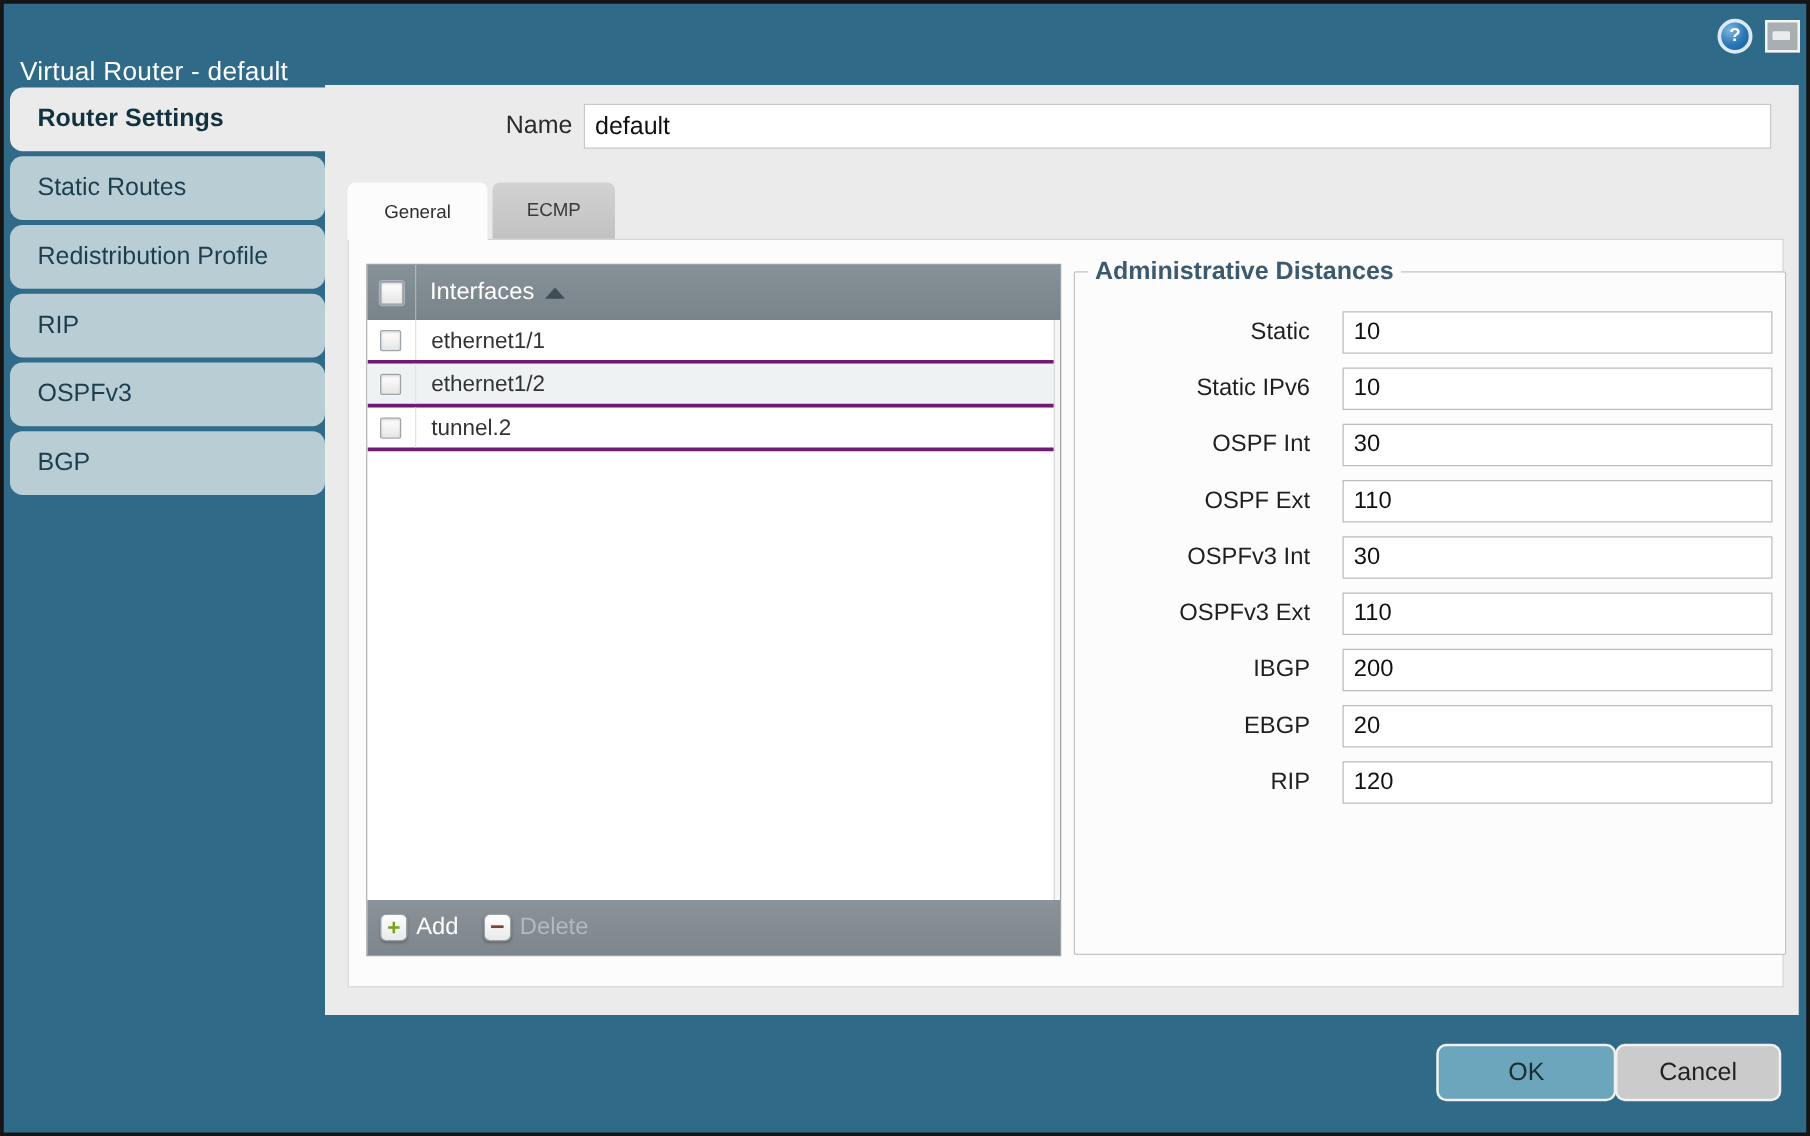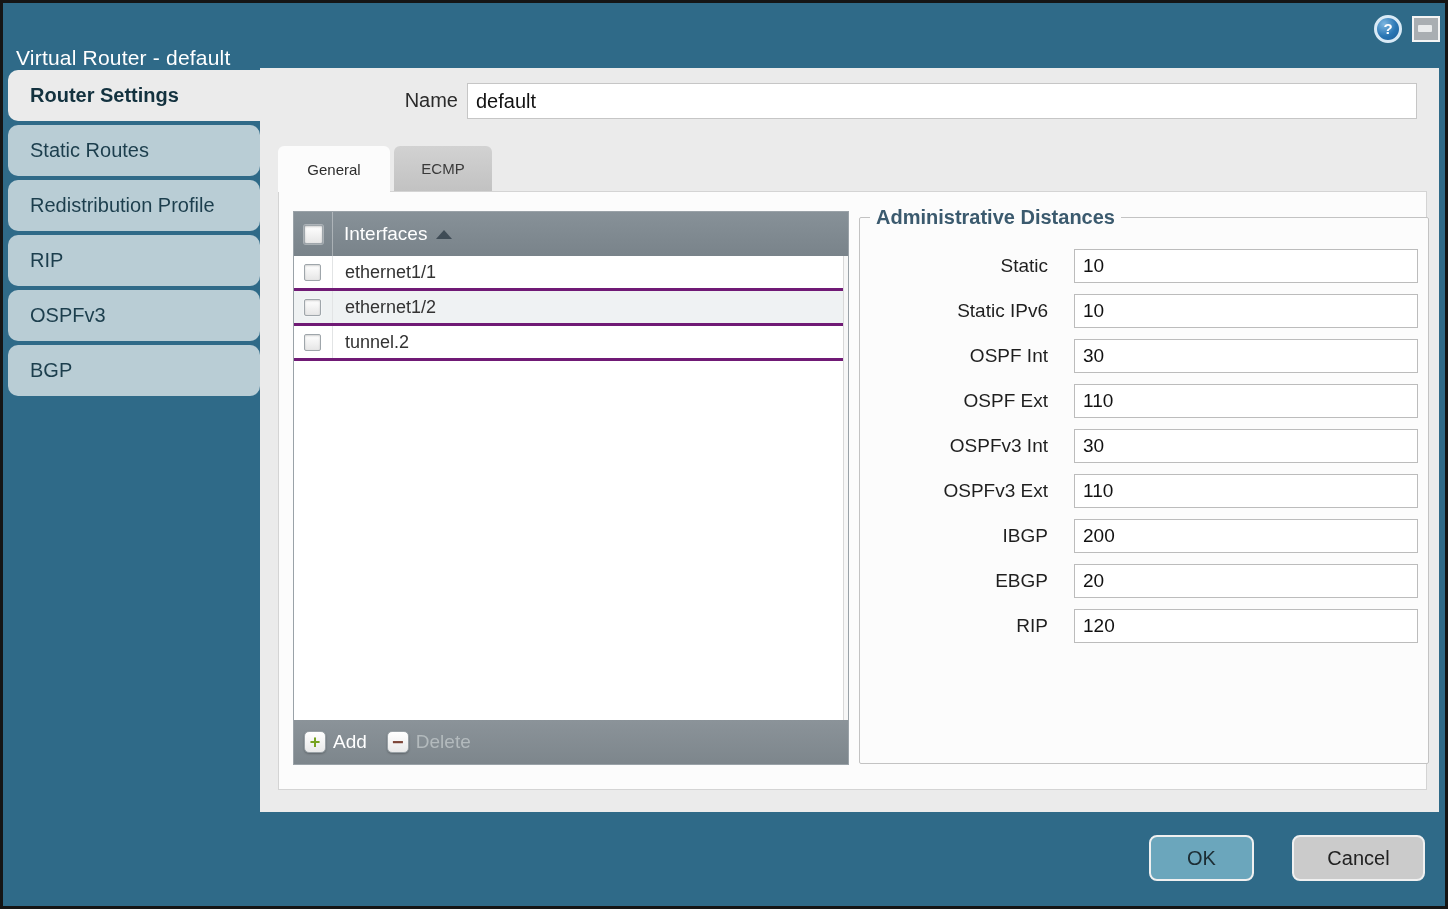--- a/index.html
+++ b/index.html
@@ -148,21 +148,21 @@
   .ad-row .ad-input {
     width:344px; height:34px; border:1px solid #bcbcbc; background:#fff;
     font-size:19px; padding:0 8px; color:#111; font-family:"Liberation Sans", sans-serif;margin-left:18px;
   }
   
   .btn {
     position:absolute; top:835px; height:46px; border-radius:8px;
     border:2px solid #f0f0f0; font-size:20px; color:#1c2d34;
     display:flex; align-items:center; justify-content:center; cursor:pointer;
   }
-  .btn-ok { left:1149px; width:105px; background:#6ba6bc; }
+  .btn-ok { left:1149px; width:144px; background:#6ba6bc; }
   .btn-cancel { left:1292px; width:133px; background:#cbcbcb; color:#222; }
 </style>
 </head>
 <body>
 
 <div class="stage">
   <div class="frame"></div>
 
   <div class="titlebar">
     <span class="title">Virtual Router - default</span>

